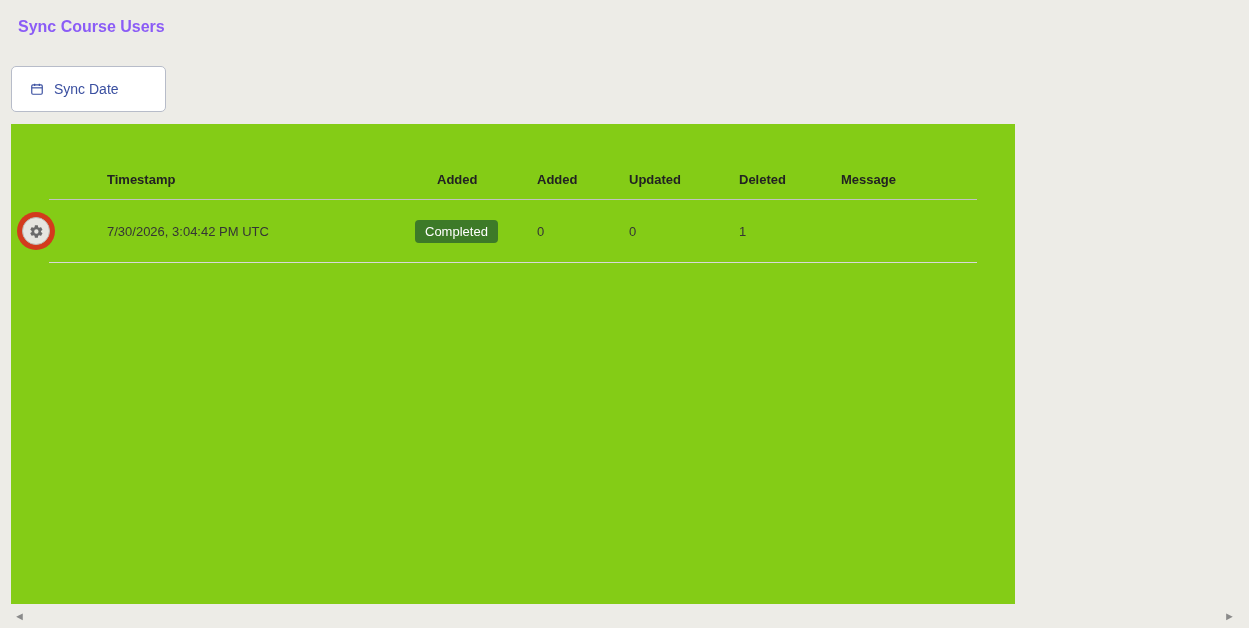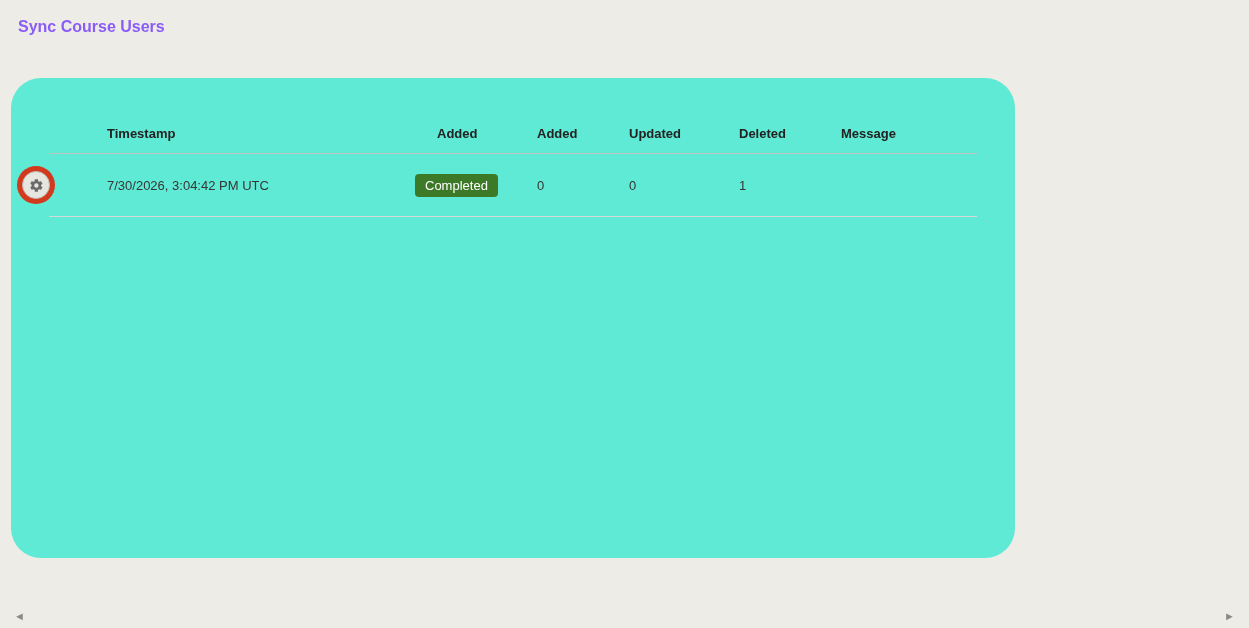--- a/index.html
+++ b/index.html
@@ -47,28 +47,27 @@
     }
     .btn .icon {
       display: inline-flex;
       align-items: center;
       justify-content: center;
       width: 14px;
       height: 14px;
       color: #3a4fa0;
     }
     .panel {
-      background: #5eead4;
+      background: #84cc16;
       margin: 0 11px 8px 11px;
       width: 1004px;
       height: 480px;
       padding: 38px 38px 36px 38px;
       overflow: auto;
       position: relative;
-      border-radius: 30px;
     }
     table {
       width: 100%;
       border-collapse: collapse;
       font-size: 13px;
     }
     thead th {
       text-align: left;
       font-weight: bold;
       color: #222;
@@ -131,20 +130,31 @@
       font-size: 11px;
       pointer-events: none;
     }
   </style>
 </head>
 <body>
 
 <h1 class="page-title">Sync Course Users</h1>
 
 <div class="toolbar">
+  <button class="btn">
+    <span class="icon">
+      <svg width="14" height="14" viewBox="0 0 24 24" fill="none" stroke="currentColor" stroke-width="2">
+        <rect x="3" y="5" width="18" height="16" rx="2"></rect>
+        <line x1="3" y1="10" x2="21" y2="10"></line>
+        <line x1="8" y1="3" x2="8" y2="7"></line>
+        <line x1="16" y1="3" x2="16" y2="7"></line>
+      </svg>
+    </span>
+    <span>Sync Date</span>
+  </button>
 
 </div>
 
 <div class="panel">
   <table>
     <thead>
       <tr>
         <th class="col-icon"></th>
         <th class="col-timestamp">Timestamp</th>
         <th class="col-status">Added</th>

